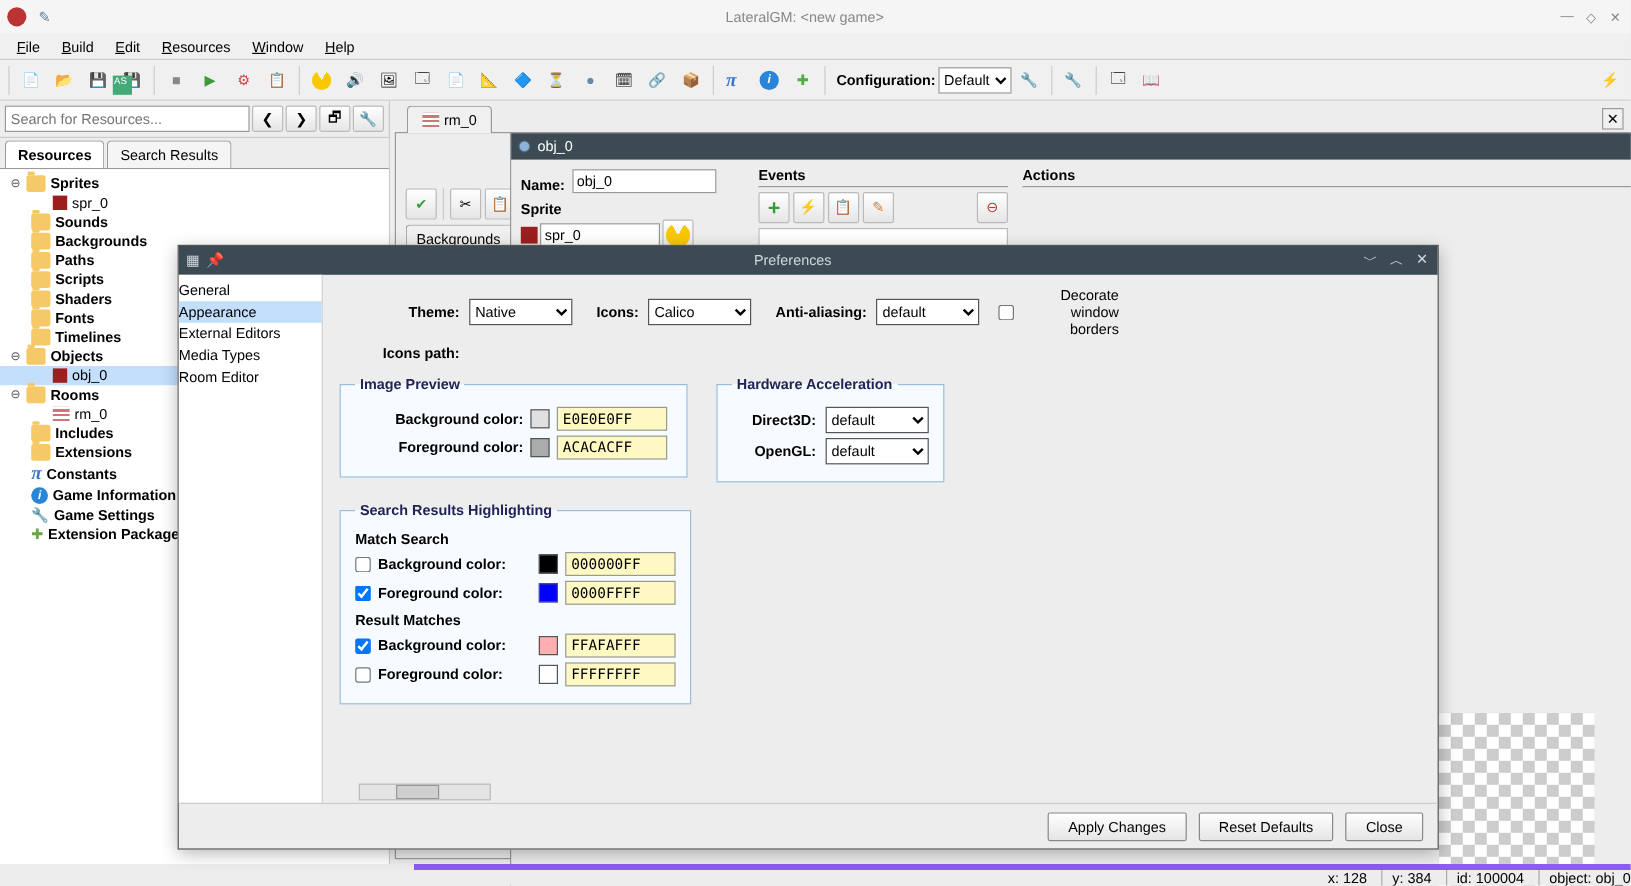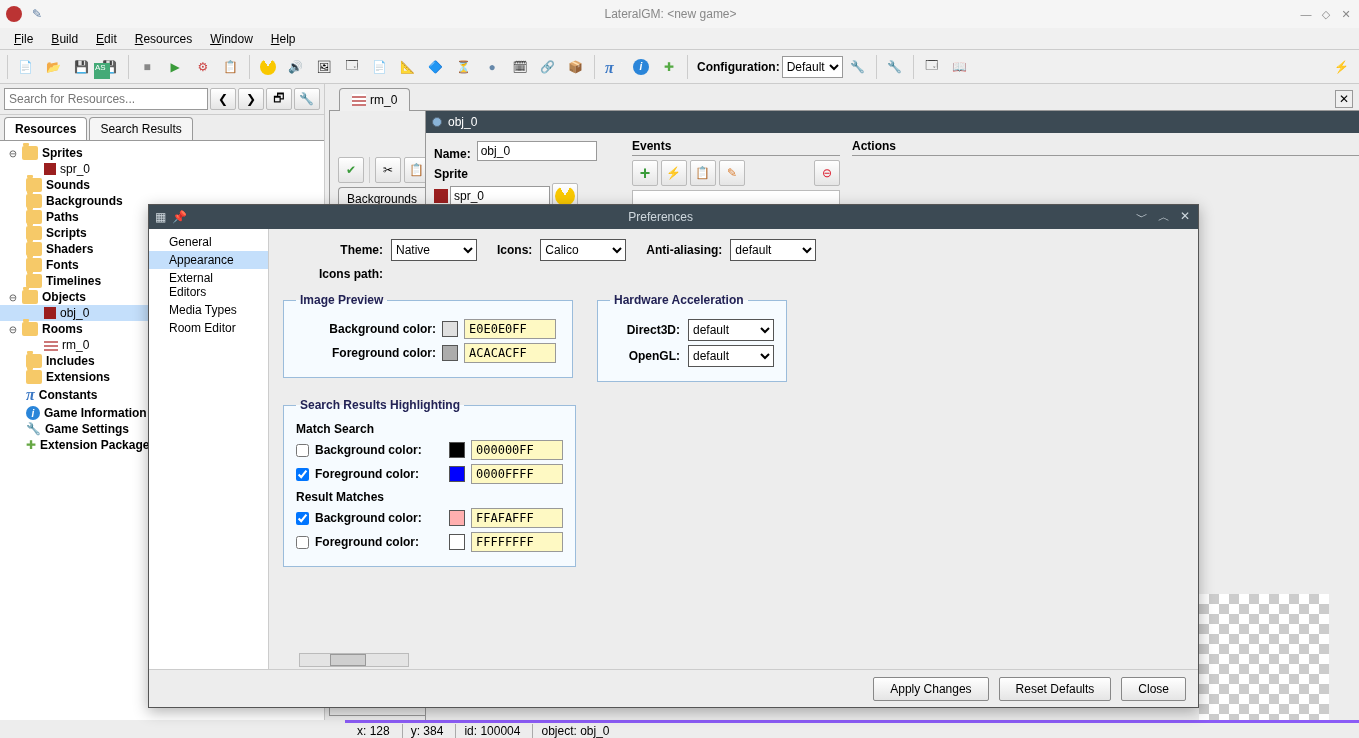--- a/index.html
+++ b/index.html
@@ -77,33 +77,33 @@
 .obj-events .hdr{font-weight:bold;border-bottom:1px solid #999;padding-bottom:2px;margin-bottom:4px;}
 .ev-row{display:flex;gap:3px;margin-bottom:4px;}
 .ev-btn{width:26px;height:26px;border:1px solid #bbb;background:linear-gradient(#fff,#e5e5e5);display:inline-flex;align-items:center;justify-content:center;border-radius:2px;}
 .obj-actions{flex:1;padding:6px;}
 .obj-actions .hdr{font-weight:bold;border-bottom:1px solid #999;padding-bottom:2px;}
 
 
 .checker{position:absolute;top:510px;right:30px;width:130px;height:190px;background:conic-gradient(#ccc 25%,#fff 0 50%,#ccc 0 75%,#fff 0) 0 0/20px 20px;}
 
 
-.statusbar{position:absolute;bottom:0;left:345px;right:0;height:18px;background:#ededed;border-top:3px solid #8b5cf6;display:flex;align-items:center;justify-content:flex-start;gap:8px;font-weight:bold;}
+.statusbar{position:absolute;bottom:0;left:345px;right:0;height:18px;background:#ededed;border-top:5px solid #8b5cf6;display:flex;align-items:center;justify-content:flex-end;gap:8px;font-weight:bold;}
 .statusbar span{font-weight:normal;border-left:1px solid #aaa;padding-left:8px;margin-left:4px;}
 .statusbar span:first-child{border:none;}
 
 
 .pref-window{position:absolute;top:204px;left:148px;width:1051px;height:504px;background:#ededed;border:1px solid #555;box-shadow:0 4px 14px rgba(0,0,0,.3);z-index:100;display:flex;flex-direction:column;}
 .pref-tb{height:24px;background:#3c4a54;color:#cfd8de;display:flex;align-items:center;}
 .pref-tb .icons-left{display:flex;gap:6px;padding:0 6px;}
 .pref-tb .ptitle{flex:1;text-align:center;}
 .pref-tb .pbtns{display:flex;gap:10px;padding:0 8px;}
 .pref-body{flex:1;display:flex;}
 .pref-nav{width:120px;border-right:1px solid #ccc;background:#fff;padding:4px 0;}
-.pref-nav .item{padding:2px 20px;cursor:default;}
+.pref-nav .item{padding:2px 0;cursor:default;}
 .pref-nav .item.sel{background:#c4dffb;}
 .pref-main{flex:1;padding:10px 14px;overflow:auto;}
 .pref-row{display:flex;align-items:center;gap:8px;margin-bottom:6px;}
 .pref-row label{font-weight:bold;text-align:right;width:100px;}
 .pref-row label.narrow{width:auto;text-align:right;}
 .mini-select{height:22px;border:1px solid #555;background:#fff;}
 .w80{width:86px;}
 .txt{height:22px;border:1px solid #999;background:#fff;padding:0 4px;}
 .full{flex:1;}
 fieldset.pref-fs{border:1px solid #9bbcdb;background:#f6fbff;padding:8px 12px 10px;margin:6px 6px 10px 0;}
@@ -388,20 +388,24 @@
         </div>
     </div>
     <div class="pref-main">
       <div class="pref-row">
         <label>Theme:</label>
         <select class="mini-select w80"><option>Native</option></select>
         <label class="narrow" style="margin-left:12px">Icons:</label>
         <select class="mini-select w80"><option>Calico</option></select>
         <label class="narrow" style="margin-left:12px">Anti-aliasing:</label>
         <select class="mini-select w80"><option>default</option></select>
+        <label style="margin-left:8px;font-weight:normal;display:flex;align-items:center;gap:4px">
+          <input type="checkbox" style="">
+          <span>Decorate window borders</span>
+        </label>
       </div>
       <div class="pref-row">
         <label>Icons path:</label>
       </div>
 
       <div class="flex-group">
         <fieldset class="pref-fs" style="flex:0 0 290px">
           <legend>Image Preview</legend>
           <div class="color-row">
             <label>Background color:</label>

